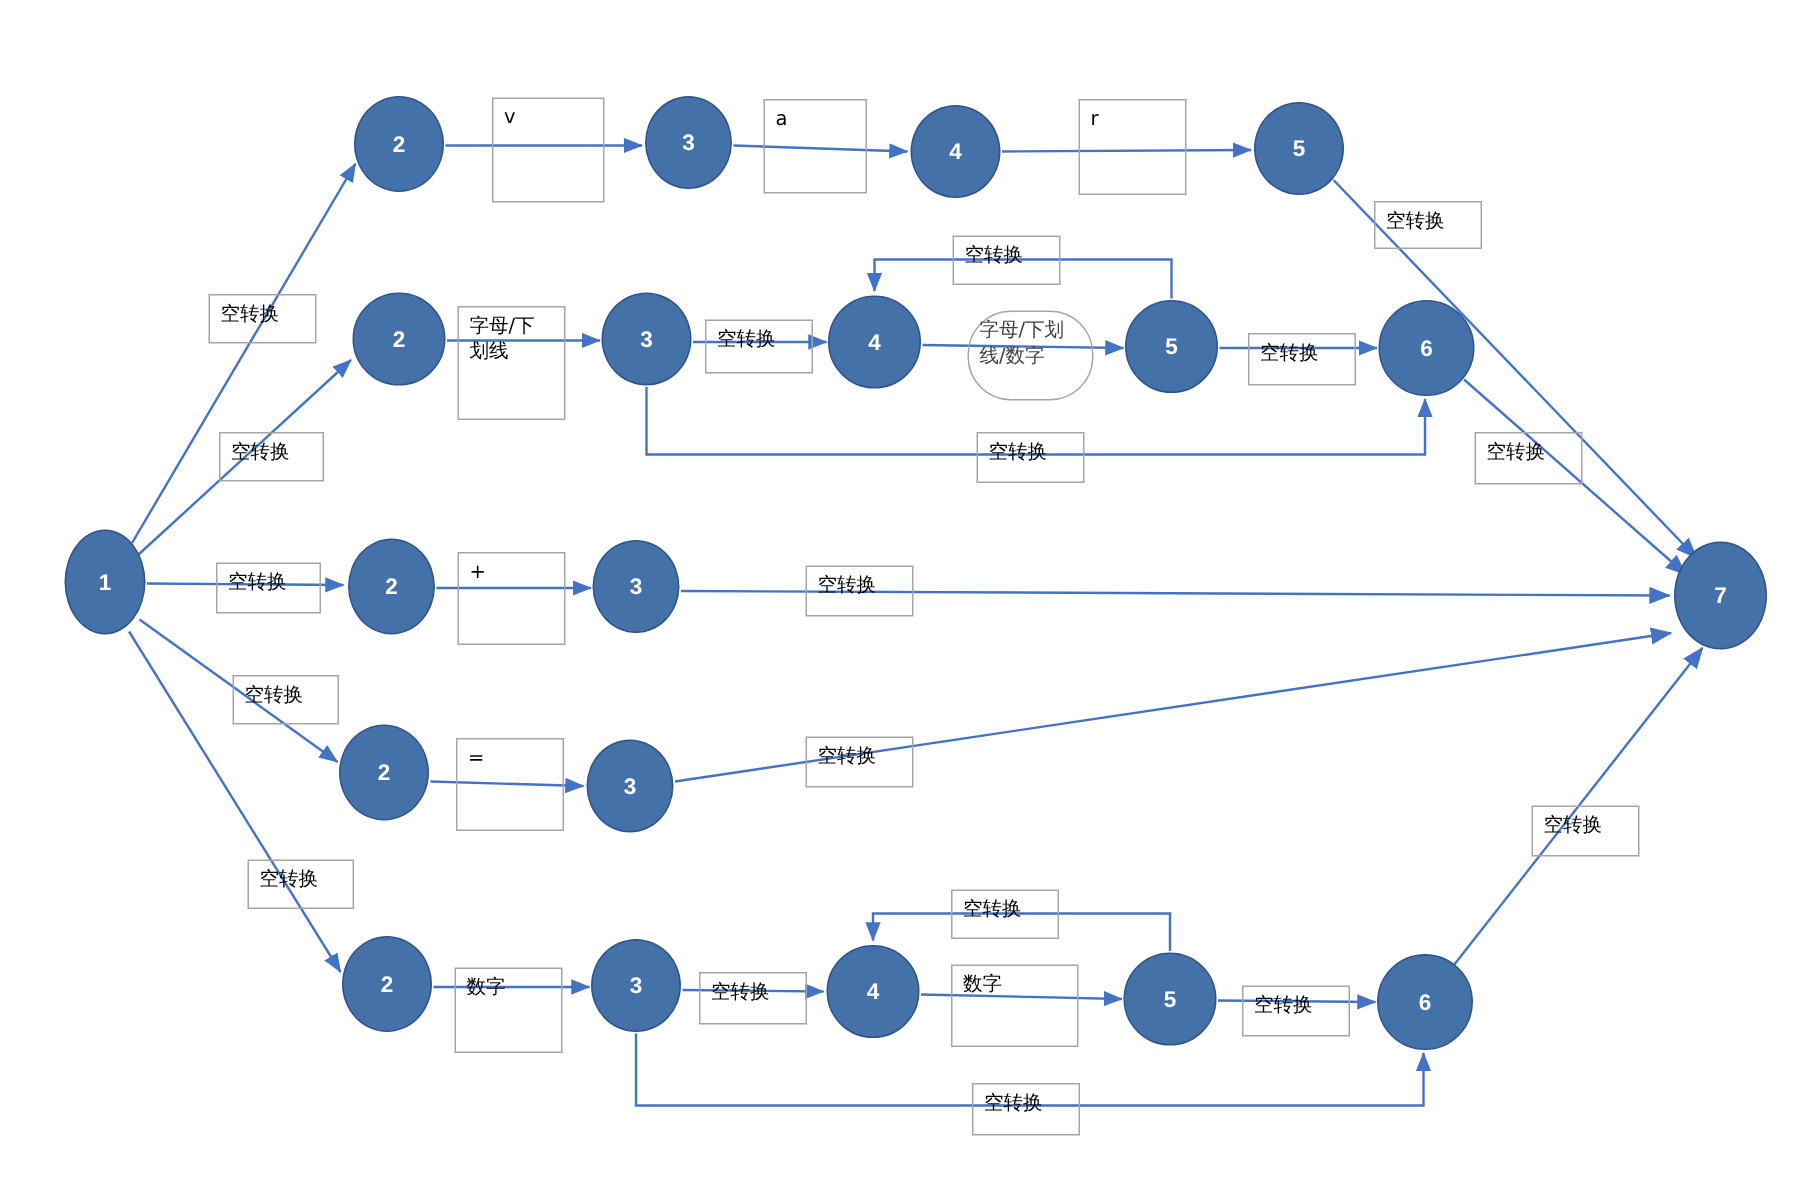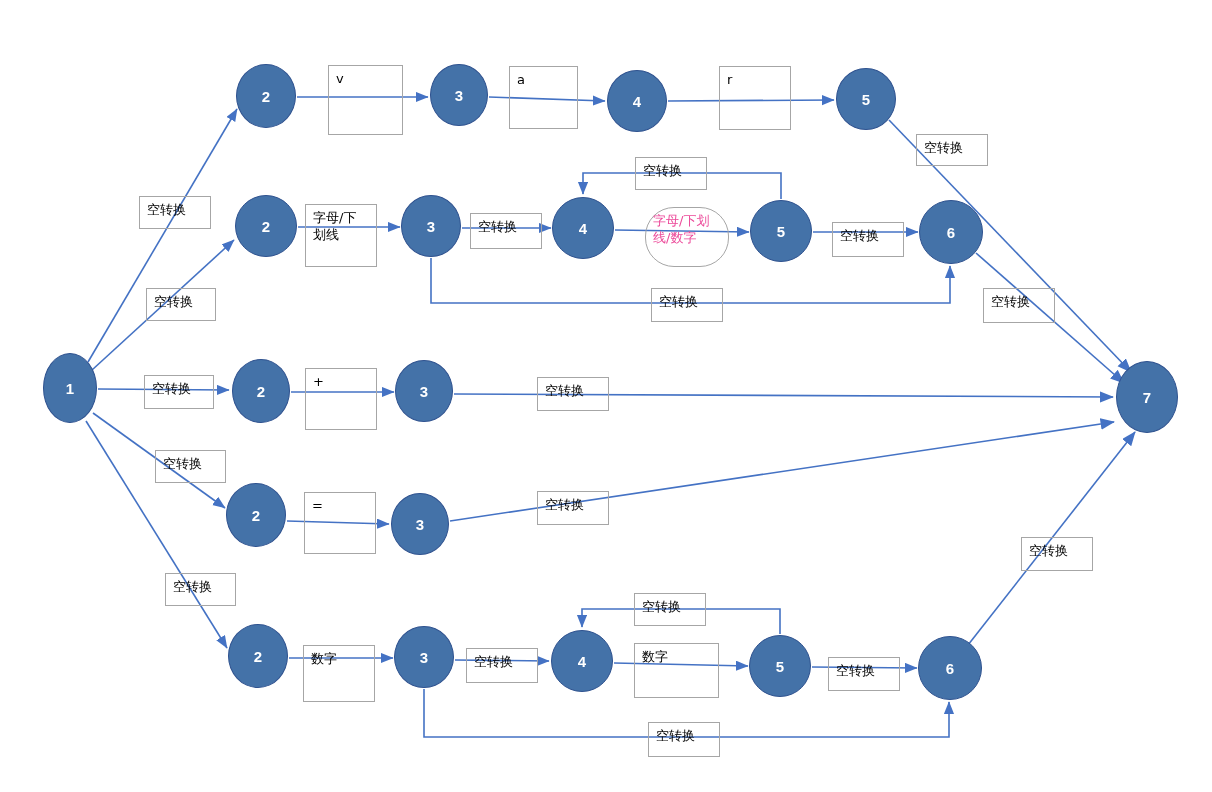--- a/index.html
+++ b/index.html
@@ -113,25 +113,25 @@
   <div id="label-layer">
       <div class="lbl cn" style="left: 328px; top: 65px; width: 75px; height: 70px; border-color: rgb(166, 166, 166); color: rgb(0, 0, 0);">v</div>
       <div class="lbl cn" style="left: 509px; top: 66px; width: 69px; height: 63px; border-color: rgb(166, 166, 166); color: rgb(0, 0, 0);">a</div>
       <div class="lbl cn" style="left: 719px; top: 66px; width: 72px; height: 64px; border-color: rgb(166, 166, 166); color: rgb(0, 0, 0);">r</div>
       <div class="lbl cn" style="left: 916px; top: 134px; width: 72px; height: 32px; border-color: rgb(166, 166, 166); color: rgb(0, 0, 0);">空转换</div>
       <div class="lbl cn" style="left: 139px; top: 196px; width: 72px; height: 33px; border-color: rgb(166, 166, 166); color: rgb(0, 0, 0);">空转换</div>
       <div class="lbl cn" style="left: 146px; top: 288px; width: 70px; height: 33px; border-color: rgb(166, 166, 166); color: rgb(0, 0, 0);">空转换</div>
       <div class="lbl cn" style="left: 144px; top: 375px; width: 70px; height: 34px; border-color: rgb(166, 166, 166); color: rgb(0, 0, 0);">空转换</div>
       <div class="lbl cn" style="left: 155px; top: 450px; width: 71px; height: 33px; border-color: rgb(166, 166, 166); color: rgb(0, 0, 0);">空转换</div>
       <div class="lbl cn" style="left: 165px; top: 573px; width: 71px; height: 33px; border-color: rgb(166, 166, 166); color: rgb(0, 0, 0);">空转换</div>
-      <div class="lbl cn" style="left: 305px; top: 204px; width: 72px; height: 63px; border-color: rgb(166, 166, 166); color: rgb(0, 0, 0);">字母/下
+      <div class="lbl cn" style="left: 305px; top: 204px; width: 72px; height: 76px; border-color: rgb(166, 166, 166); color: rgb(0, 0, 0);">字母/下
 划线</div>
       <div class="lbl cn" style="left: 470px; top: 213px; width: 72px; height: 36px; border-color: rgb(166, 166, 166); color: rgb(0, 0, 0);">空转换</div>
       <div class="lbl cn" style="left: 635px; top: 157px; width: 72px; height: 33px; border-color: rgb(166, 166, 166); color: rgb(0, 0, 0);">空转换</div>
-      <div class="lbl cn" style="left: 645px; top: 207px; width: 84px; height: 60px; border-color: rgb(166, 166, 166); color: #ec4899; border-radius: 29px;">字母/下划
+      <div class="lbl cn" style="left: 645px; top: 207px; width: 84px; height: 60px; border-color: rgb(166, 166, 166); color: #404040; border-radius: 29px;">字母/下划
 线/数字</div>
       <div class="lbl cn" style="left: 832px; top: 222px; width: 72px; height: 35px; border-color: rgb(166, 166, 166); color: rgb(0, 0, 0);">空转换</div>
       <div class="lbl cn" style="left: 651px; top: 288px; width: 72px; height: 34px; border-color: rgb(166, 166, 166); color: rgb(0, 0, 0);">空转换</div>
       <div class="lbl cn" style="left: 983px; top: 288px; width: 72px; height: 35px; border-color: rgb(166, 166, 166); color: rgb(0, 0, 0);">空转换</div>
       <div class="lbl cn" style="left: 305px; top: 368px; width: 72px; height: 62px; border-color: rgb(166, 166, 166); color: rgb(0, 0, 0);">+</div>
       <div class="lbl cn" style="left: 537px; top: 377px; width: 72px; height: 34px; border-color: rgb(166, 166, 166); color: rgb(0, 0, 0);">空转换</div>
       <div class="lbl cn" style="left: 304px; top: 492px; width: 72px; height: 62px; border-color: rgb(166, 166, 166); color: rgb(0, 0, 0);">=</div>
       <div class="lbl cn" style="left: 537px; top: 491px; width: 72px; height: 34px; border-color: rgb(166, 166, 166); color: rgb(0, 0, 0);">空转换</div>
       <div class="lbl cn" style="left: 303px; top: 645px; width: 72px; height: 57px; border-color: rgb(166, 166, 166); color: rgb(0, 0, 0);">数字</div>
       <div class="lbl cn" style="left: 466px; top: 648px; width: 72px; height: 35px; border-color: rgb(166, 166, 166); color: rgb(0, 0, 0);">空转换</div>

